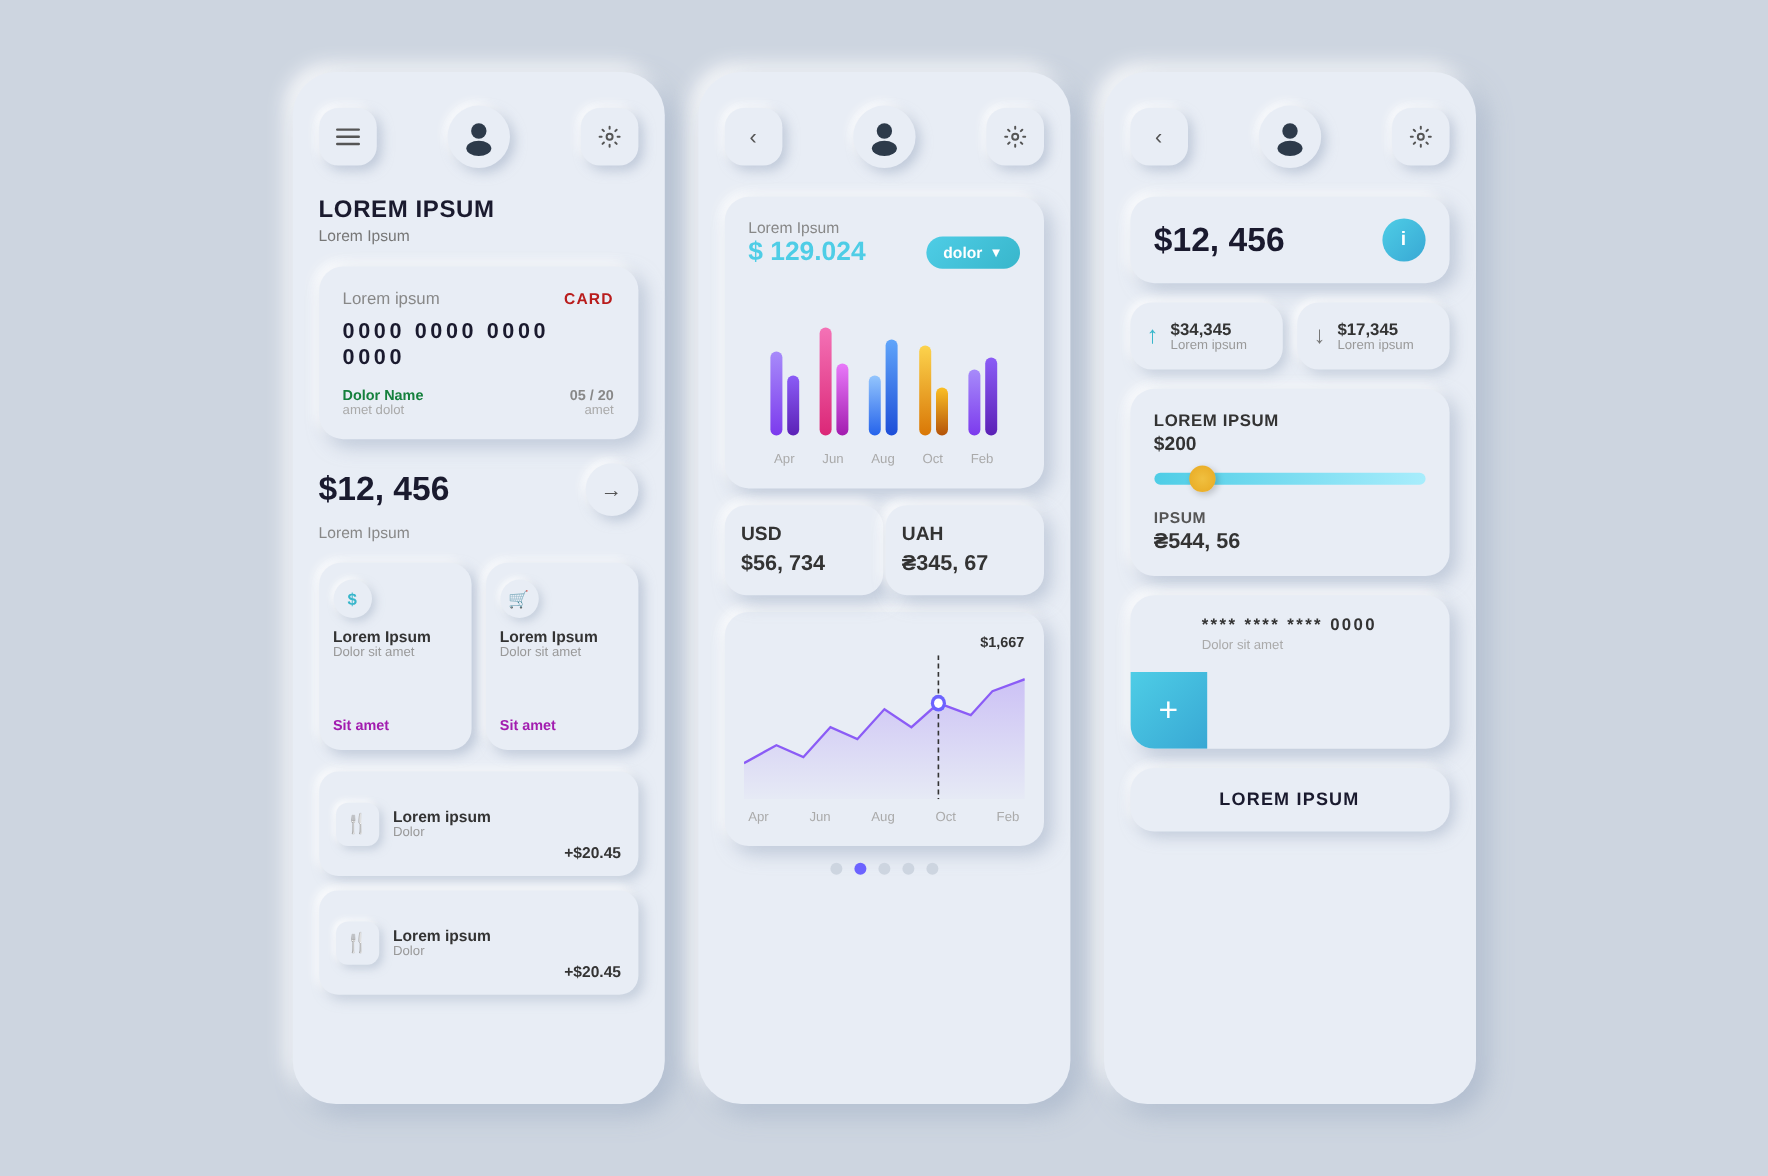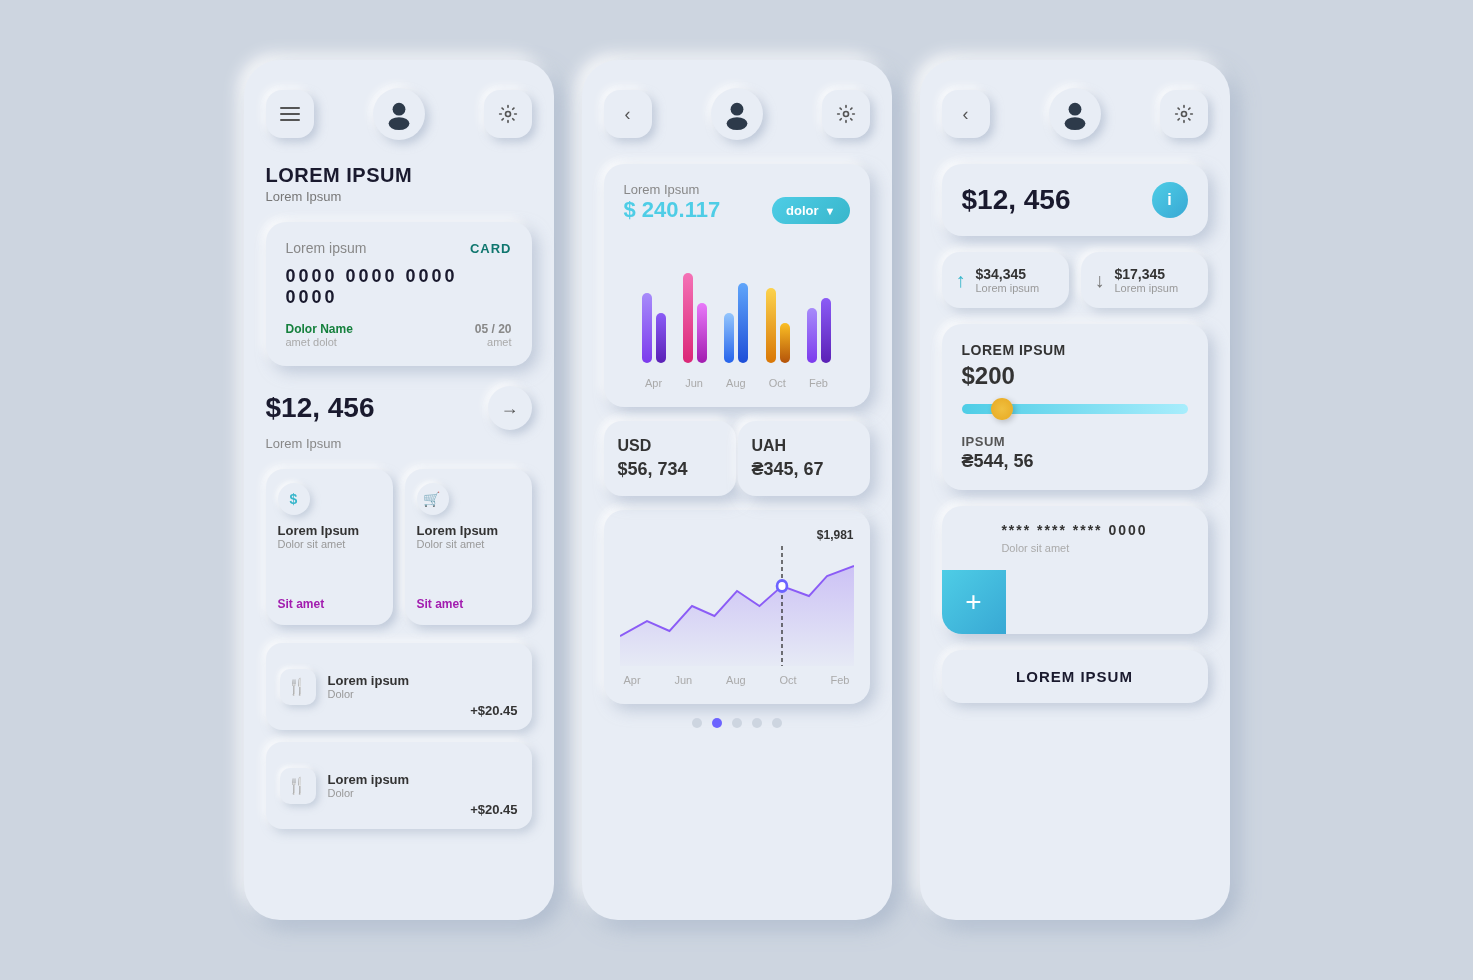--- a/index.html
+++ b/index.html
@@ -90,21 +90,21 @@
     .card-top-row {
       display: flex;
       justify-content: space-between;
       align-items: center;
       margin-bottom: 10px;
     }
     .card-label { font-size: 14px; color: #888; }
     .card-badge {
       font-size: 13px;
       font-weight: 700;
-      color: #0f766e;
+      color: #b91c1c;
       letter-spacing: 1px;
     }
     .card-number {
       font-size: 18px;
       font-weight: 700;
       color: #1a1a2e;
       letter-spacing: 3px;
       margin-bottom: 14px;
     }
     .card-bottom-row {
@@ -372,21 +372,21 @@
 
     
     .slider-section {
       background: #e8edf5;
       border-radius: 20px;
       box-shadow: 6px 6px 15px rgba(163,177,198,0.6), -4px -4px 10px rgba(255,255,255,0.9);
       padding: 18px 20px;
       margin-bottom: 16px;
     }
     .slider-title { font-size: 14px; font-weight: 700; color: #333; letter-spacing: 0.5px; margin-bottom: 4px; }
-    .slider-value { font-size: 24px; font-weight: 700; color: #333; margin-bottom: 14px; }
+    .slider-value { font-size: 16px; font-weight: 700; color: #333; margin-bottom: 14px; }
     .slider-track {
       position: relative;
       height: 10px;
       background: linear-gradient(90deg, #4ecde6, #a8edfc);
       border-radius: 5px;
       margin-bottom: 20px;
     }
     .slider-thumb {
       position: absolute;
       left: 18%;
@@ -554,21 +554,21 @@
           <circle cx="12" cy="12" r="3" stroke="#555" stroke-width="2"></circle>
           <path d="M12 2v2M12 20v2M2 12h2M20 12h2M4.93 4.93l1.41 1.41M17.66 17.66l1.41 1.41M4.93 19.07l1.41-1.41M17.66 6.34l1.41-1.41" stroke="#555" stroke-width="2" stroke-linecap="round"></path>
         </svg>
       </div>
     </div>
 
     <div class="s2-header-section">
       <div class="s2-header-top">
         <div>
           <div class="s2-header-label">Lorem Ipsum</div>
-          <div class="s2-amount">$ 240.117</div>
+          <div class="s2-amount">$ 129.024</div>
         </div>
         <button class="dolor-btn">
           <span class="dolor-btn-text">dolor</span>
           <span class="dolor-btn-arrow">▼</span>
         </button>
       </div>
 
       <div class="bar-chart">
 
         <div class="bar-group">
@@ -620,21 +620,21 @@
         <div class="currency-name">USD</div>
         <div class="currency-value">$56, 734</div>
       </div>
       <div class="currency-card">
         <div class="currency-name">UAH</div>
         <div class="currency-value">₴345, 67</div>
       </div>
     </div>
 
     <div class="line-chart-section">
-      <div class="line-chart-tooltip">$1,981</div>
+      <div class="line-chart-tooltip">$1,667</div>
       <svg class="line-chart-svg" viewBox="0 0 260 120" preserveAspectRatio="none">
         <defs>
           <linearGradient id="lineGrad" x1="0" y1="0" x2="0" y2="1">
             <stop offset="0%" stop-color="#8b5cf6" stop-opacity="0.3"></stop>
             <stop offset="100%" stop-color="#8b5cf6" stop-opacity="0.02"></stop>
           </linearGradient>
         </defs>
 
         <path d="M 0,90 L 30,75 L 55,85 L 80,60 L 105,70 L 130,45 L 155,60 L 180,40 L 210,50 L 230,30 L 260,20 L 260,120 L 0,120 Z" fill="url(#lineGrad)"></path>
 

